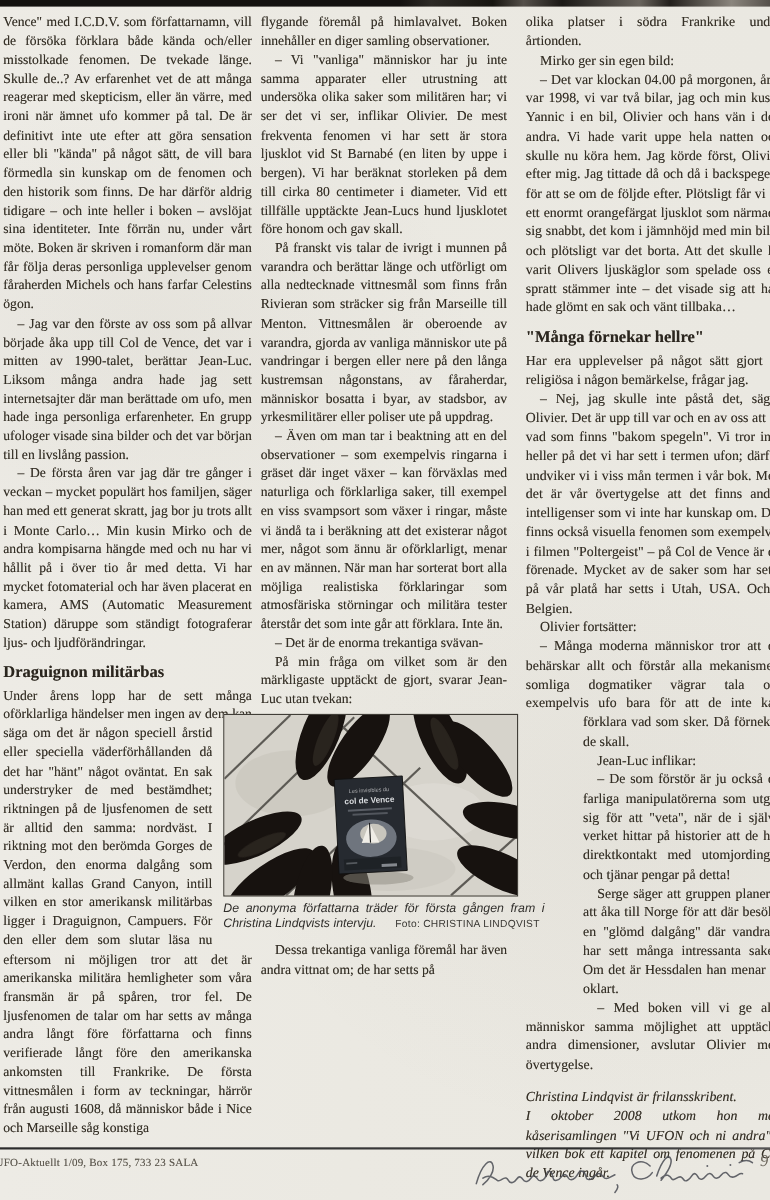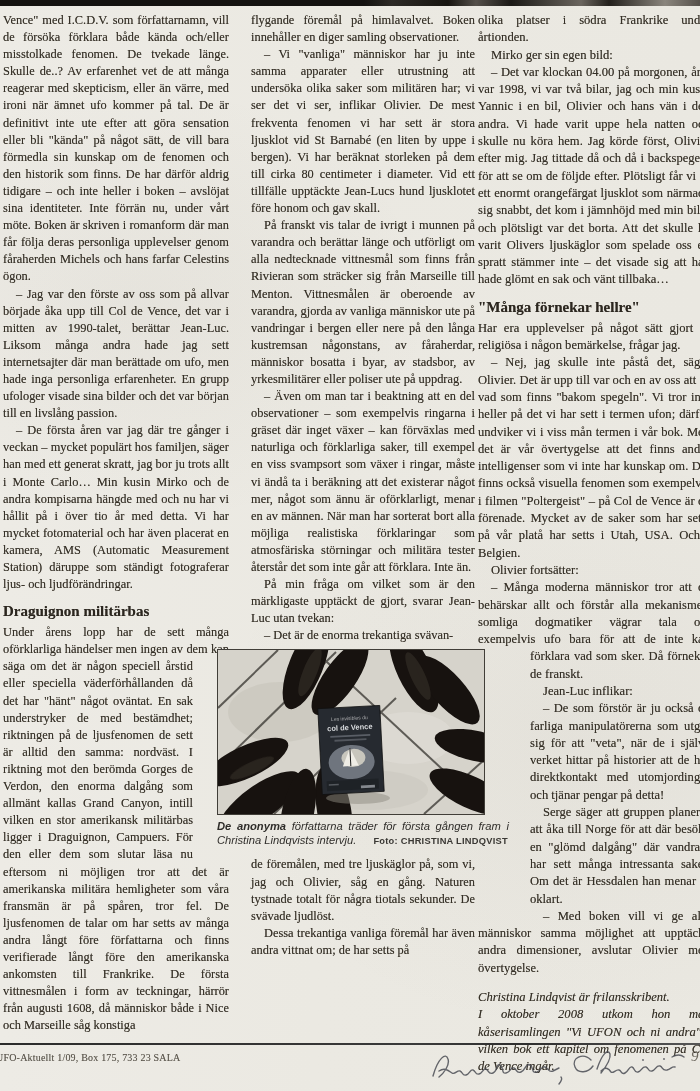--- a/index.html
+++ b/index.html
@@ -16,43 +16,43 @@
     position:absolute; top:0; left:0; width:700px; height:6px;
     background:linear-gradient(90deg,#141210 0%,#141210 52%,#2d2a26 56%,#171510 64%,#55504a 68%,#1b1916 73%,#6a655e 83%,#23201c 87%,#8a857d 95%,#55504a 100%);
   }
   .col {
     position:absolute; top:12px; text-align:justify;
     color:#353027; font-size:12.4px; line-height:17.1px;
     text-shadow:0 0 0.45px rgba(60,52,42,0.55);
     hyphens:auto; -webkit-hyphens:auto;
   }
   #col-left  { left:3px;   width:226px; }
-  #col-mid   { left:251px; width:224px; }
+  #col-mid   { left:237px; width:224px; }
   #col-right { left:478px; width:232px; font-size:12.6px; line-height:17.3px; }
   .col p { margin:0; }
   .col p.ind { text-indent:13px; }
   h2.col-head {
     font-size:15px; line-height:18px; font-weight:700;
     margin:9px 0 4px; color:#2b261f; text-align:left;
   }
   .fl-r { float:right; width:36px; height:205px; }
   .fl-l { float:left;  width:52px; height:262px; }
   .photo-wrap {
     width:268px; margin:5px 0 0 -34px;
     border:1px solid #413e38; background:#cfccc4;
   }
   .photo-wrap svg { display:block; }
   .caption {
     width:292px; margin:4px 0 8px -34px;
     font-family:"Liberation Sans","DejaVu Sans",sans-serif;
     font-style:italic; font-size:11.2px; line-height:14px;
     color:#2f2d2a; text-align:justify; text-shadow:none;
   }
-  .caption .lead { font-weight:700; }
-  .caption .credit { font-style:normal; font-size:9.3px; letter-spacing:0.25px; margin-left:14px; color:#3a3834;font-weight:bold; }
+  .caption .lead { font-weight:400; }
+  .caption .credit { font-style:normal; font-size:9.3px; letter-spacing:0.25px; margin-left:14px; color:#3a3834; }
   .bio { margin-top:12px; font-style:italic; }
   .footer-rule {
     position:absolute; left:0; top:1043px; width:700px; height:2px;
     background:linear-gradient(90deg,#2b2b2b 0%,#3a3a3a 60%,#2e2e2e 75%,#565656 100%);
   }
   .imprint {
     position:absolute; left:-4px; top:1052px;
     font-size:10px; color:#5c574e; letter-spacing:0.2px;
     text-shadow:0 0 0.4px rgba(92,87,78,0.5);
   }
@@ -74,22 +74,22 @@
   <h2 class="col-head">Draguignon militärbas</h2>
   <p><span>Under årens lopp har de sett många oförklarliga händelser men ingen av dem </span><span class="fl-r"></span>
   <span>kan säga om det är någon speciell årstid eller speciella väderförhållanden då det har "hänt" något oväntat. En sak understryker de med bestämdhet; riktningen på de ljusfenomen de sett är alltid den samma: nordväst. I riktning mot den berömda Gorges de Verdon, den enorma dalgång som allmänt kallas Grand Canyon, intill vilken en stor amerikansk militärbas ligger i Draguignon, Campuers. För den eller dem som slutar läsa nu eftersom ni möjligen tror att det är amerikanska militära hemligheter som våra fransmän är på spåren, tror fel. De ljusfenomen de talar om har setts av många andra långt före författarna och finns verifierade långt före den amerikanska ankomsten till Frankrike. De första vittnesmålen i form av teckningar, härrör från augusti 1608, då människor både i Nice och Marseille såg konstiga</span></p>
 </div>
 
 <div class="col" id="col-mid">
   <p>flygande föremål på himlavalvet. Boken innehåller en diger samling observationer.</p>
   <p class="ind">– Vi "vanliga" människor har ju inte samma apparater eller utrustning att undersöka olika saker som militären har; vi ser det vi ser, inflikar Olivier. De mest frekventa fenomen vi har sett är stora ljusklot vid St Barnabé (en liten by uppe i bergen). Vi har beräknat storleken på dem till cirka 80 centimeter i diameter. Vid ett tillfälle upptäckte Jean-Lucs hund ljusklotet före honom och gav skall.</p>
   <p class="ind">På franskt vis talar de ivrigt i munnen på varandra och berättar länge och utförligt om alla nedtecknade vittnesmål som finns från Rivieran som sträcker sig från Marseille till Menton. Vittnesmålen är oberoende av varandra, gjorda av vanliga människor ute på vandringar i bergen eller nere på den långa kustremsan någonstans, av fåraherdar, människor bosatta i byar, av stadsbor, av yrkesmilitärer eller poliser ute på uppdrag.</p>
   <p class="ind">– Även om man tar i beaktning att en del observationer – som exempelvis ringarna i gräset där inget växer – kan förväxlas med naturliga och förklarliga saker, till exempel en viss svampsort som växer i ringar, måste vi ändå ta i beräkning att det existerar något mer, något som ännu är oförklarligt, menar en av männen. När man har sorterat bort alla möjliga realistiska förklaringar som atmosfäriska störningar och militära tester återstår det som inte går att förklara. Inte än.</p>
+  <p class="ind">– Det är de enorma trekantiga svävan-</p>
   <p class="ind">På min fråga om vilket som är den märkligaste upptäckt de gjort, svarar Jean-Luc utan tvekan:</p>
-  <p class="ind">– Det är de enorma trekantiga svävan-</p>
 
   <div class="photo-wrap">
     <svg width="266" height="164" viewBox="0 0 266 164" xmlns="http://www.w3.org/2000/svg">
       <rect x="0" y="0" width="266" height="164" fill="#d6d3cb"></rect>
       <ellipse cx="190" cy="88" rx="46" ry="26" fill="#e2dfd8" opacity="0.55"></ellipse>
       <ellipse cx="62" cy="62" rx="52" ry="30" fill="#bdb9b0" opacity="0.35"></ellipse>
       <ellipse cx="150" cy="140" rx="60" ry="20" fill="#c6c2b9" opacity="0.4"></ellipse>
       <g stroke="#3f3d38" stroke-width="2" opacity="0.8">
         <line x1="-5" y1="122" x2="118" y2="2"></line>
         <line x1="56" y1="164" x2="178" y2="48"></line>
@@ -131,34 +131,33 @@
       </g>
     </svg>
   </div>
 
   <div class="caption">
     <span class="lead">De anonyma</span>
     <span>författarna träder för första gången fram i Christina Lindqvists intervju.</span>
     <span class="credit">Foto: CHRISTINA LINDQVIST</span>
   </div>
 
-  <p>de föremålen, med tre ljuskäglor på, som vi, jag och Olivier, såg en gång. Naturen tystnade totalt för några tiotals sekunder. De svävade ljudlöst.</p>
   <p class="ind">Dessa trekantiga vanliga föremål har även andra vittnat om; de har setts på</p>
 </div>
 
 <div class="col" id="col-right">
   <p>olika platser i södra Frankrike under årtionden.</p>
   <p class="ind">Mirko ger sin egen bild:</p>
   <p class="ind">– Det var klockan 04.00 på morgonen, året var 1998, vi var två bilar, jag och min kusin Yannic i en bil, Olivier och hans vän i den andra. Vi hade varit uppe hela natten och skulle nu köra hem. Jag körde först, Olivier efter mig. Jag tittade då och då i backspegeln för att se om de följde efter. Plötsligt får vi se ett enormt orangefärgat ljusklot som närmade sig snabbt, det kom i jämnhöjd med min bil – och plötsligt var det borta. Att det skulle ha varit Olivers ljuskäglor som spelade oss ett spratt stämmer inte – det visade sig att han hade glömt en sak och vänt tillbaka…</p>
   <h2 class="col-head">"Många förnekar hellre"</h2>
   <p>Har era upplevelser på något sätt gjort er religiösa i någon bemärkelse, frågar jag.</p>
   <p class="ind">– Nej, jag skulle inte påstå det, säger Olivier. Det är upp till var och en av oss att se vad som finns "bakom spegeln". Vi tror inte heller på det vi har sett i termen ufon; därför undviker vi i viss mån termen i vår bok. Men det är vår övertygelse att det finns andra intelligenser som vi inte har kunskap om. Det finns också visuella fenomen som exempelvis i filmen "Poltergeist" – på Col de Vence är de förenade. Mycket av de saker som har setts på vår platå har setts i Utah, USA. Och i Belgien.</p>
   <p class="ind">Olivier fortsätter:</p>
   <p class="ind"><span>– Många moderna människor tror att de behärskar allt och förstår alla mekanismer; somliga dogmatiker vägrar tala om exempelvis ufo bara för att de inte kan förklara vad som sker. Då förnekar </span><span class="fl-l"></span>
-  <span>de franskt.</span></p>
+  <span>de skall.</span></p>
   <p class="ind">Jean-Luc inflikar:</p>
   <p class="ind">– De som förstör är ju också de farliga manipulatörerna som utger sig för att "veta", när de i själva verket hittar på historier att de har direktkontakt med utomjordingar och tjänar pengar på detta!</p>
   <p class="ind">Serge säger att gruppen planerar att åka till Norge för att där besöka en "glömd dalgång" där vandrare har sett många intressanta saker. Om det är Hessdalen han menar är oklart.</p>
   <p class="ind">– Med boken vill vi ge alla människor samma möjlighet att upptäcka andra dimensioner, avslutar Olivier med övertygelse.</p>
   <div class="bio">
     <p>Christina Lindqvist är frilansskribent.</p>
     <p>I oktober 2008 utkom hon med kåserisamlingen "Vi UFON och ni andra" i vilken bok ett kapitel om fenomenen på Col de Vence ingår.</p>
   </div>
 </div>
 

